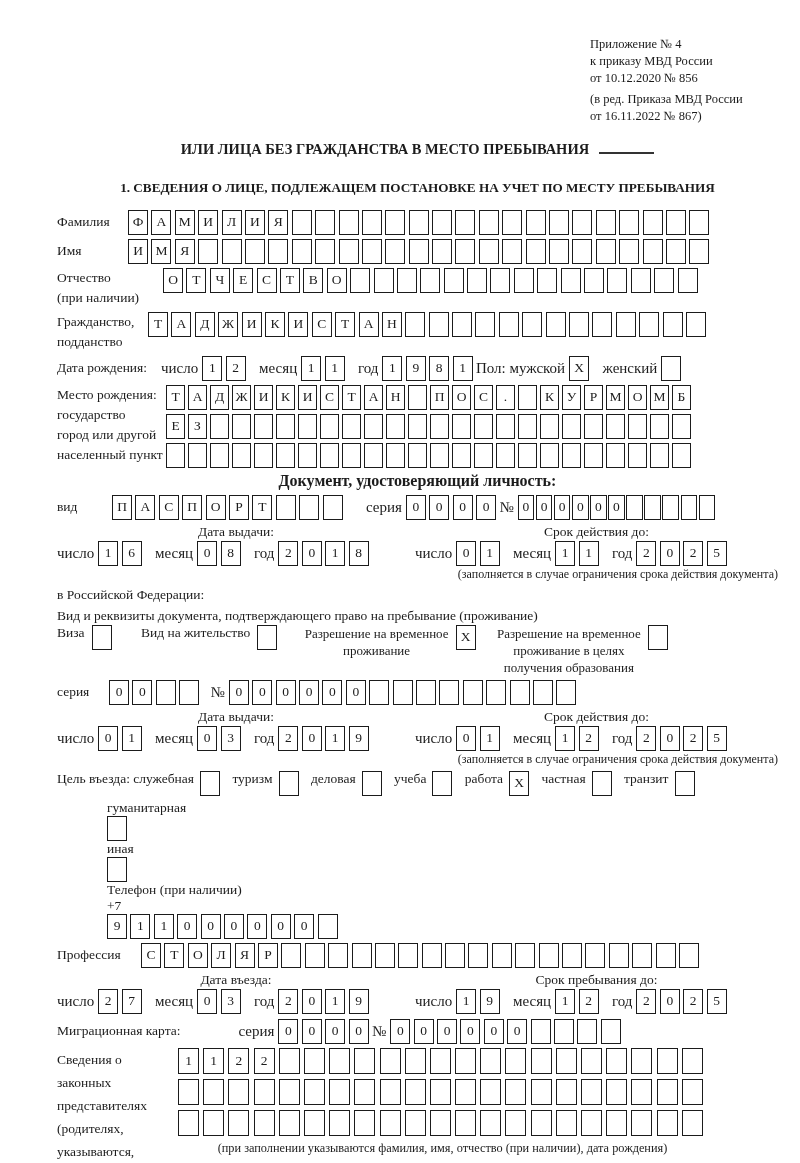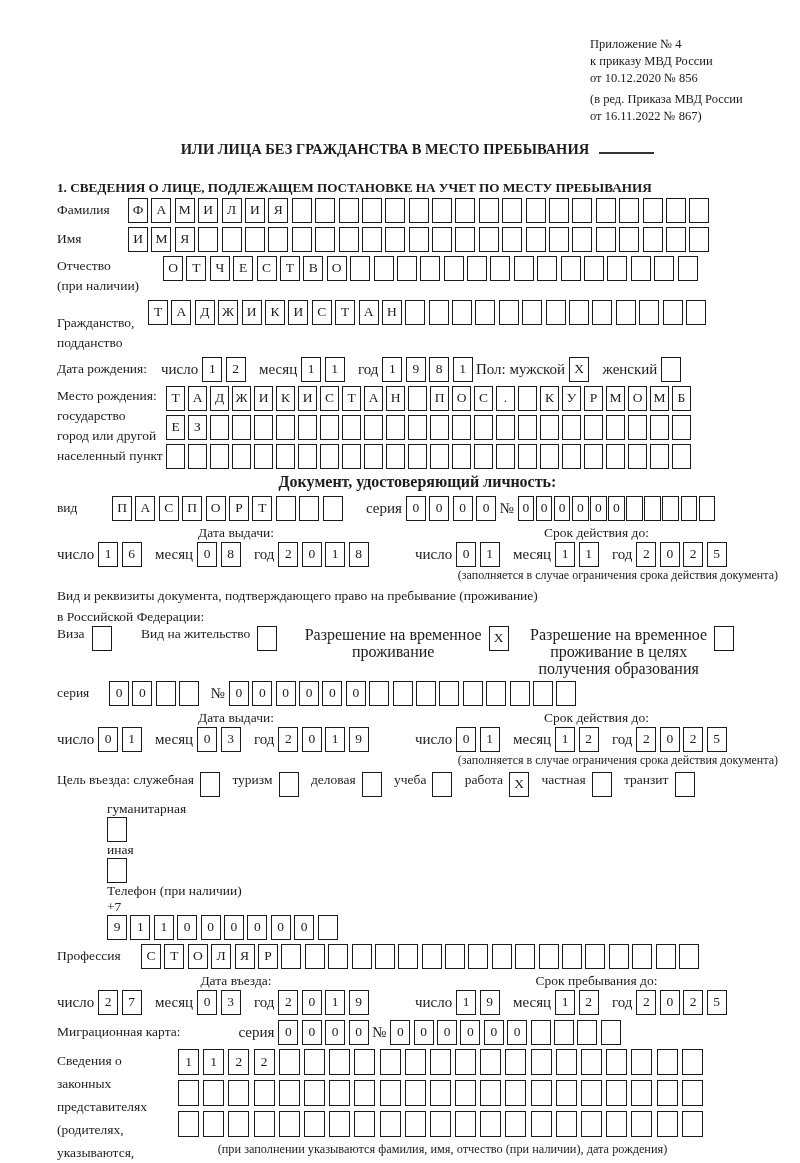--- a/index.html
+++ b/index.html
@@ -6,55 +6,55 @@
   body{
     width:800px;height:1163px;overflow:hidden;background:#ffffff;
     font-family:"Liberation Serif","DejaVu Serif",serif;color:#1c1c1c;
     box-sizing:border-box;padding:36px 22px 0 57px;
   }
   .annex{margin-left:auto;width:188px;font-size:12.5px;line-height:17px;}
   .annex .amend{margin-top:4px;}
   .forma{font-weight:bold;font-size:14px;text-align:right;padding-right:28px;margin-top:14px;}
   .title{margin-top:12px;text-align:center;font-weight:bold;font-size:14.5px;line-height:21px;}
   .blank{display:inline-block;width:55px;border-bottom:2px solid #333;margin-left:10px;height:1em;vertical-align:baseline;}
-  .section{margin-top:20px;margin-bottom:2px;font-weight:bold;font-size:13.2px;text-align:left;}
+  .section{margin-top:20px;margin-bottom:14px;font-weight:bold;font-size:13.2px;text-align:center;}
   .row{display:flex;align-items:flex-start;margin-bottom:4px;}
   .row.c{align-items:center;}
   .lbl{font-size:13.5px;white-space:nowrap;flex:none;}
   .lbl2{font-size:13.5px;line-height:20px;flex:none;}
   .boxes{display:flex;flex:none;}
   .cbox{
     box-sizing:border-box;flex:none;width:20px;height:25px;border:1.6px solid #1b1b1b;
     margin-right:3.4px;display:flex;align-items:center;justify-content:center;
     font-size:13.5px;background:#fff;
   }
   .tight .cbox{width:16.5px;margin-right:1.6px;}
   .mesto .cbox{width:19px;margin-right:3.0px;}
   .gbox .cbox{width:21px;height:26px;margin-right:4.2px;}
   .w68{width:71px;}
   .w105{width:106px;}
-  .w90{width:91px;margin-top:13px;}
+  .w90{width:91px;}
   .gap8{width:8px;flex:none;}
   .gap14{width:14px;flex:none;}
   .gap20{width:20px;flex:none;}
   .dochead{font-weight:bold;font-size:16px;text-align:center;margin:4px 0 5px 0;}
   .dates{display:flex;margin-top:2px;}
   .dcol{flex:none;}
   .dcol.l{width:358px;}
   .dcol.r{flex:1;}
   .dhead{font-size:13.5px;text-align:center;height:17px;}
   .drow{display:flex;align-items:center;}
   .dlbl{font-size:15px;margin-right:4px;}
   .mlft{margin-left:10px;}
   .note{font-size:12px;text-align:right;margin:1px 0 4px 0;}
   .intro{font-size:13.5px;line-height:18px;margin-top:3px;}
   .permits{display:flex;align-items:flex-start;margin-bottom:4px;}
   .pitem{display:flex;align-items:flex-start;}
   .plbl{font-size:13.5px;margin-right:7px;}
-  .plines{font-size:16px;line-height:17px;text-align:center;margin-right:7px;}
+  .plines{font-size:13px;line-height:17px;text-align:center;margin-right:7px;}
   .goal{display:flex;align-items:flex-start;margin-bottom:4px;}
   .goal .lbl{margin-right:6px;}
   .goal .boxes{margin-right:9px;}
   .guard{display:flex;align-items:flex-start;margin-top:4px;}
   .guardlbl{width:121px;flex:none;font-size:13.5px;line-height:23px;}
   .guardrows .row{margin-bottom:5px;}
   .gnote{font-size:12.3px;text-align:center;margin-top:2px;}
   .mc-serlbl{margin-left:58px;}
 </style>
 </head>
@@ -406,22 +406,22 @@
             <span class="cbox">2</span>
             <span class="cbox">0</span>
             <span class="cbox">2</span>
             <span class="cbox">5</span>
           </span>
       </div>
     </div>
   </div>
   <div class="note">(заполняется в случае ограничения срока действия документа)</div>
 
+  <div class="intro">в Российской Федерации:</div>
   <div class="intro">Вид и реквизиты документа, подтверждающего право на пребывание (проживание)</div>
-  <div class="intro">в Российской Федерации:</div>
 
   <div class="permits">
     <div class="pitem">
       <span class="plbl">Виза</span>
       <span class="boxes">
           <span class="cbox"></span>
         </span>
     </div>
     <div class="pitem" style="margin-left:26px;">
       <span class="plbl">Вид на жительство</span>

